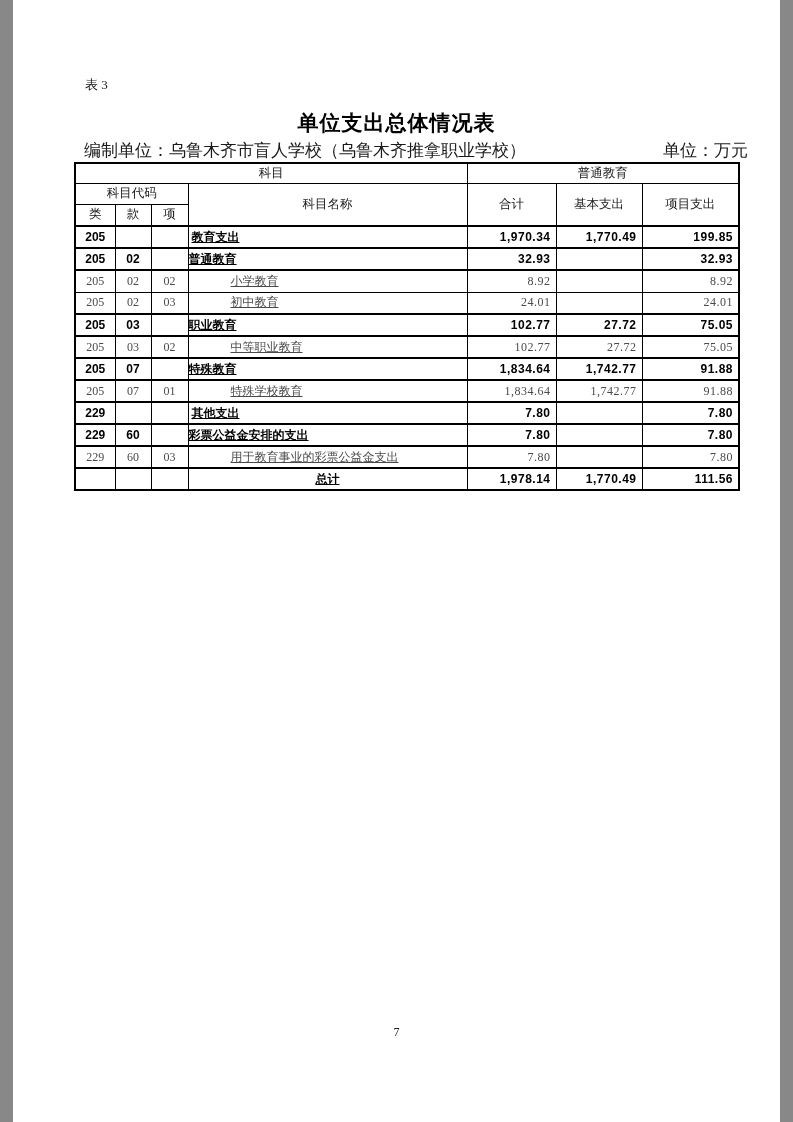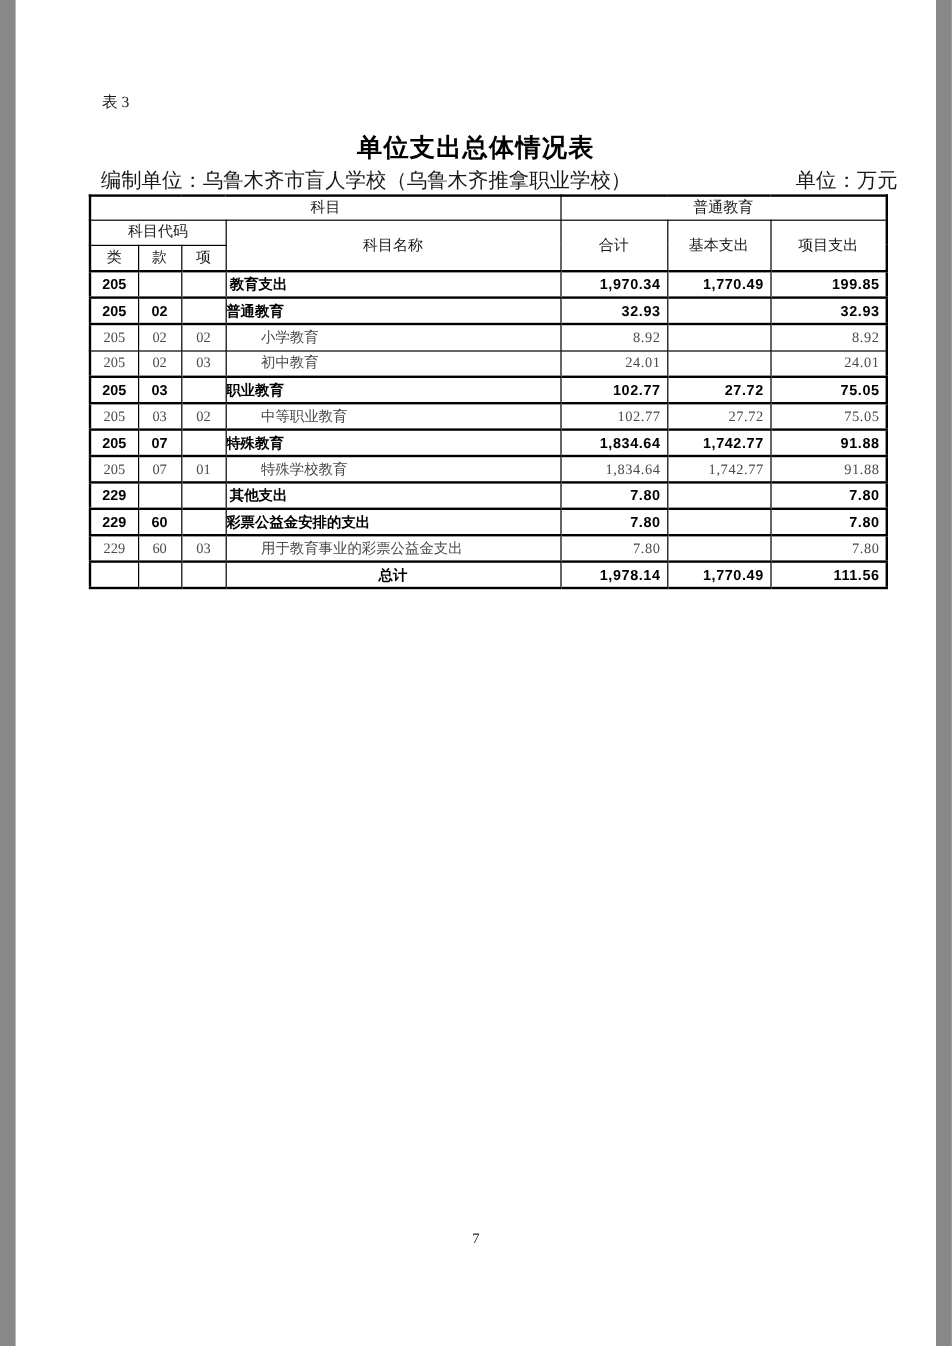--- a/index.html
+++ b/index.html
@@ -63,32 +63,32 @@
     font-weight: normal;
     text-align: center;
     color: #1a1a1a;
     font-size: 12.5px;
   }
   tr.hrow1 { height: 20px; }
   tr.hrow2 { height: 21px; }
   tr.hrow3 { height: 22px; }
   tr.drow  { height: 22px; }
   td.code { text-align: center; color: #4a4a4a; }
-  td.name { text-align: left; color: #4a4a4a; }
+  td.name { text-align: left; color: #4a4a4a; text-decoration: underline; }
   td.num  { text-align: right; padding-right: 5px; color: #4a4a4a; letter-spacing: 0.5px; }
   tr.bold-row td {
     color: #000;
     font-weight: bold;
     font-family: "Liberation Sans", "DejaVu Sans", sans-serif;
     font-size: 12px;
   }
   tr.bold-row td { border-top-width: 2px; border-bottom-width: 2px; }
   td.ind0 { padding-left: 3px; }
   td.ind1 { }
-  td.ind2 { padding-left: 29px; }
+  td.ind2 { padding-left: 42px; }
   td.center-name { text-align: center !important; padding-left: 0 !important; }
   .page-number {
     position: absolute;
     left: 0;
     top: 1025px;
     width: 100%;
     text-align: center;
     font-size: 12px;
     color: #1a1a1a;
   }

